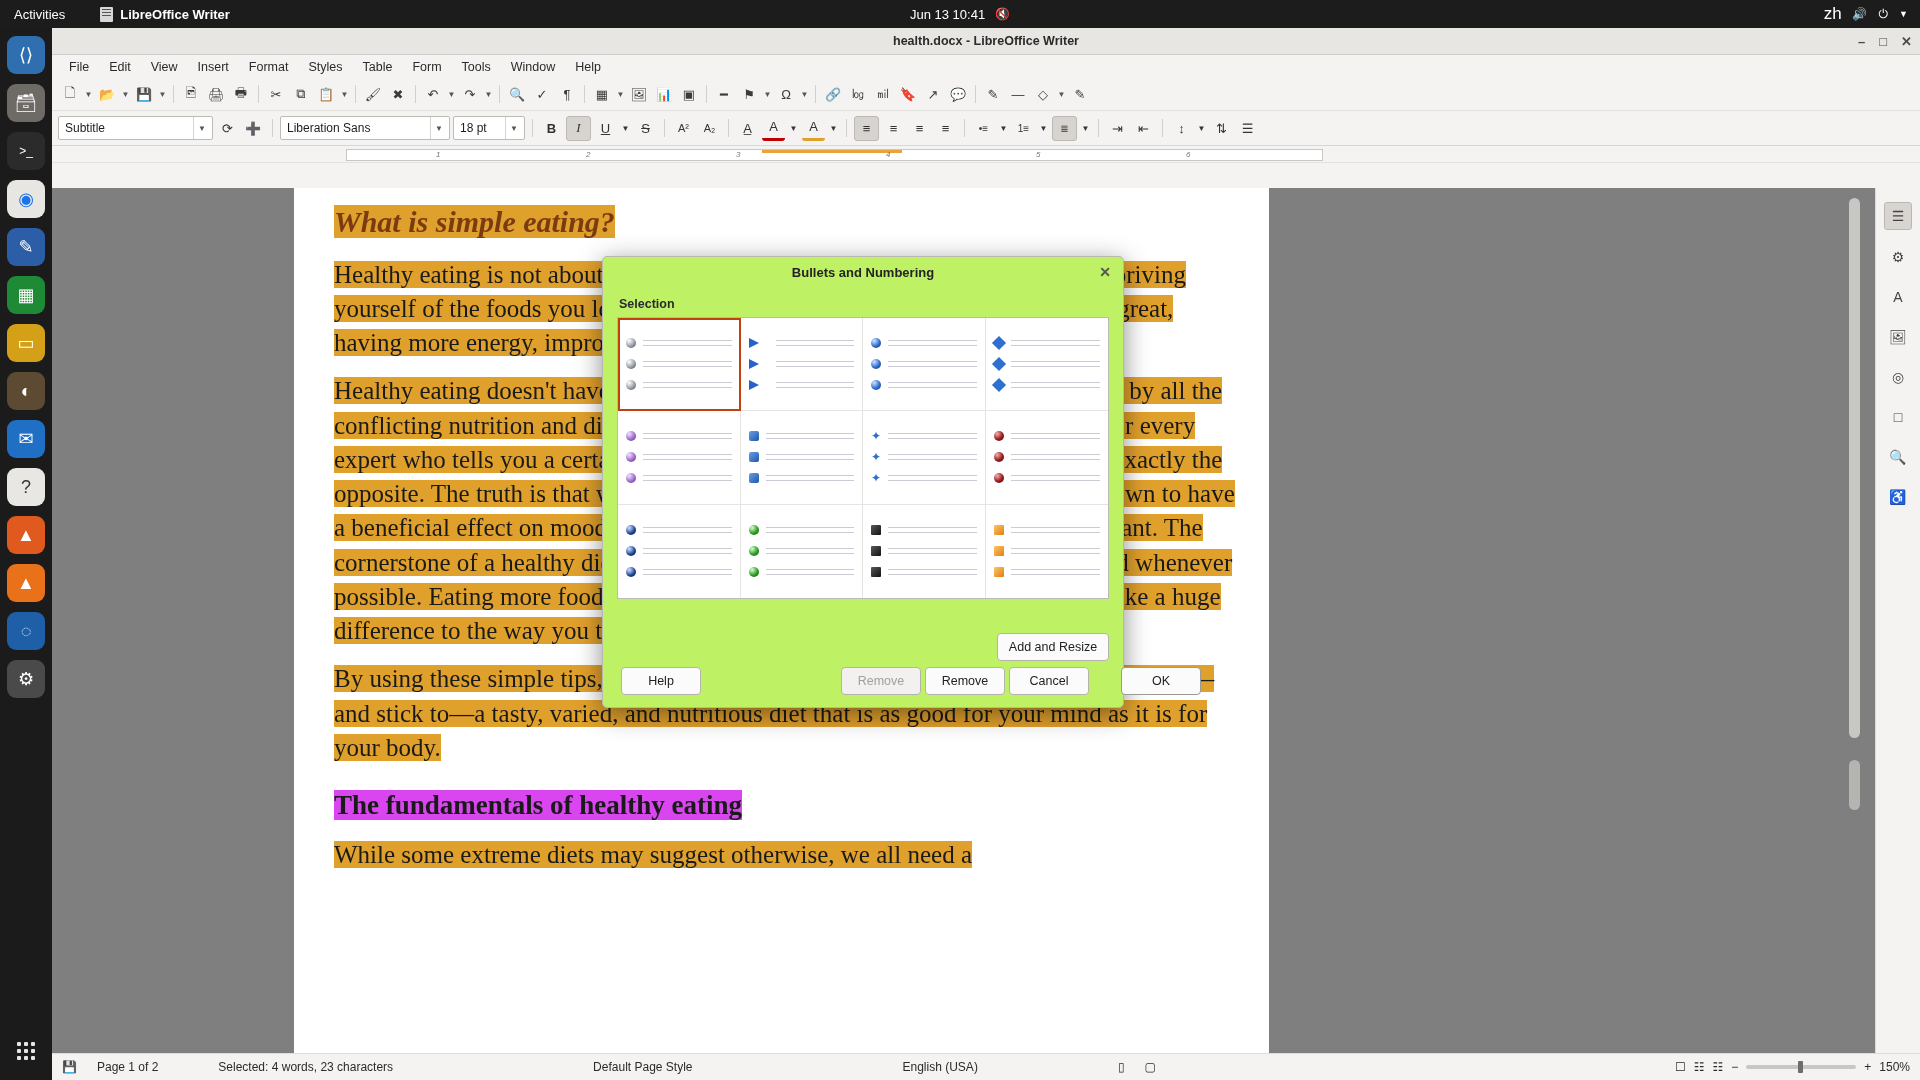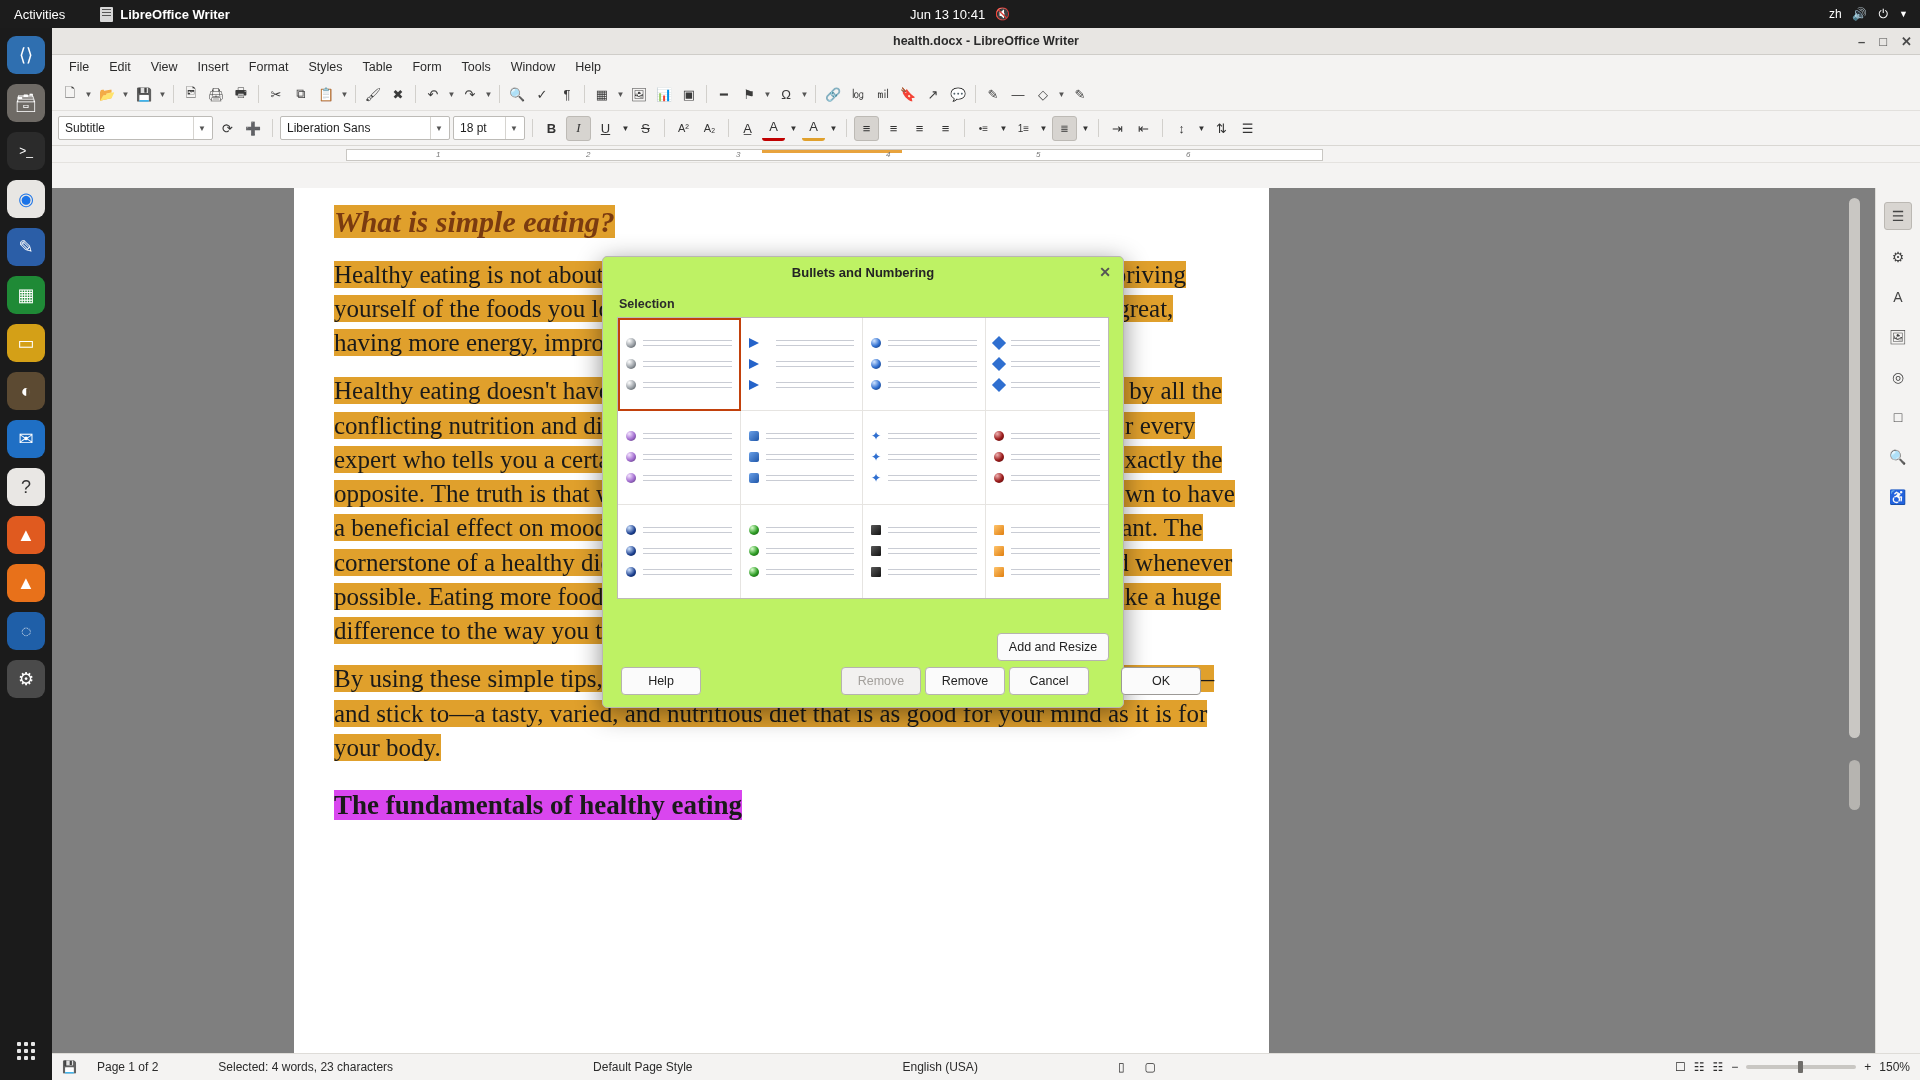--- a/index.html
+++ b/index.html
@@ -147,21 +147,21 @@
     <div class="activities">Activities</div>
     <div class="appname">
       <span class="doc-mini"></span>
       <span>LibreOffice Writer</span>
     </div>
     <div class="clock">
       <span>Jun 13 10:41</span>
       <span style="font-size:12px;">🔇</span>
     </div>
     <div class="tray">
-      <span style="font-size:12px;">zh</span>
+      <span style="font-size:17px;">zh</span>
       <span style="font-size:12px;">🔊</span>
       <span style="font-size:12px;">⏻</span>
       <span style="font-size:9px;">▼</span>
     </div>
   </div>
 
   <div class="dock">
     <div class="ico" style="background:#2f6fb0;">⟨⟩</div>
     <div class="ico" style="background:#6e6a65;">🗃</div>
     <div class="ico" style="background:#2b2b2b;font-size:12px;">&gt;_</div>
@@ -339,20 +339,21 @@
     </div>
 
     <div class="docarea">
       <div class="page">
         <div class="ptext">
           <div><span class="h1">What is simple eating?</span></div>
           <p><span class="hl">Healthy eating is not about strict limitations, staying unrealistically thin, or depriving yourself of the foods you love. Rather, it's about eating well-balanced, feeling great, having more energy, improving your health, and boosting your mood.</span></p>
           <p><span class="hl">Healthy eating doesn't have to be overly complicated. If you feel overwhelmed by all the conflicting nutrition and diet advice out there, you're not alone. It seems that for every expert who tells you a certain food is good for you, you'll find another saying exactly the opposite. The truth is that while some specific foods or nutrients have been shown to have a beneficial effect on mood, it's your overall dietary pattern that is most important. The cornerstone of a healthy diet should be to replace processed food with real food whenever possible. Eating more foods that are close to the way nature made them can make a huge difference to the way you think, look, and feel.</span></p>
           <p><span class="hl">By using these simple tips, you can cut through the confusion and learn how to create—and stick to—a tasty, varied, and nutritious diet that is as good for your mind as it is for your body.</span></p>
           <p style="margin-top:22px;"><span class="h2">The fundamentals of healthy eating</span></p>
+          <p><span class="hl">While some extreme diets may suggest otherwise, we all need a</span></p>
         </div>
       </div>
     </div>
 
     <div class="vscroll">
       <div class="thumb"></div>
       <div class="thumb2"></div>
     </div>
 
     <div class="rsidebar">

